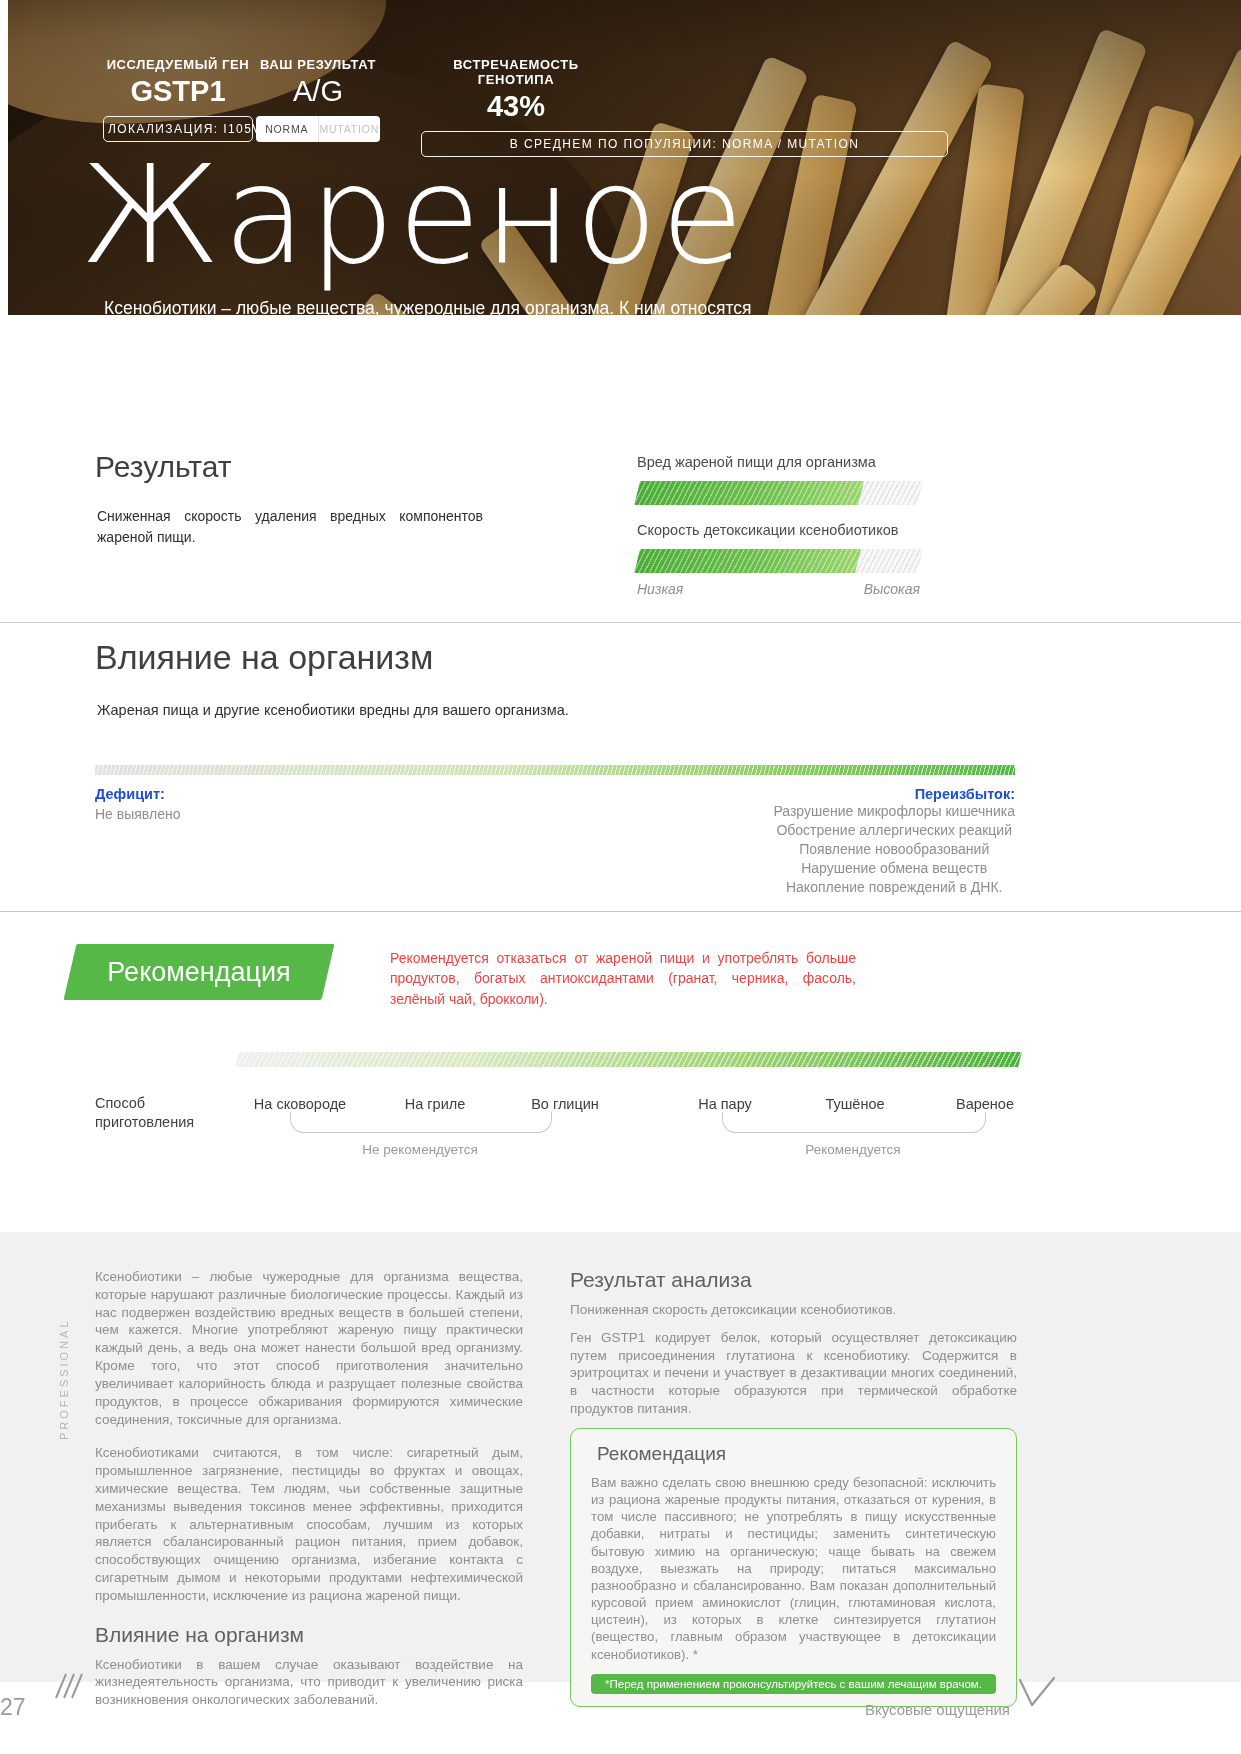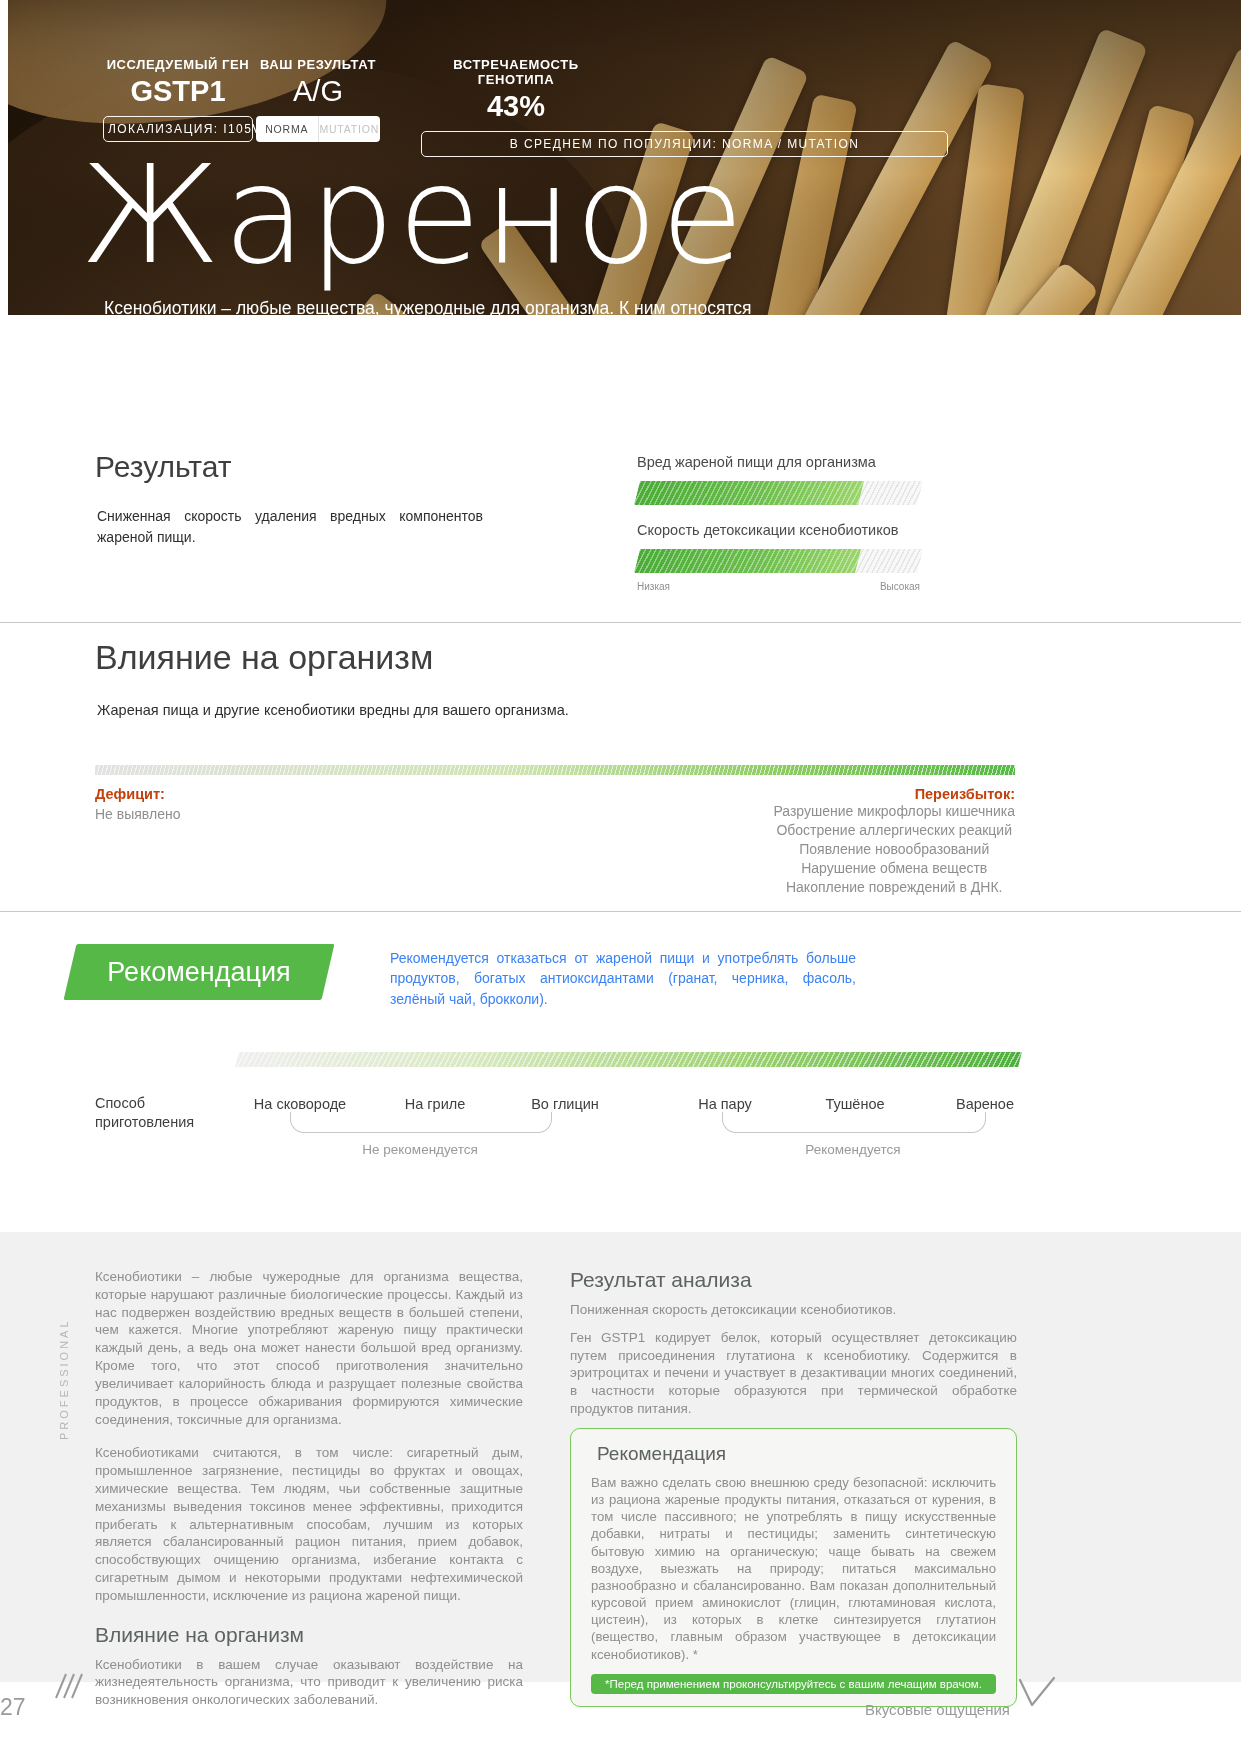--- a/index.html
+++ b/index.html
@@ -44,40 +44,40 @@
   .result-text{position:absolute;left:97px;top:506px;width:386px;margin:0;font-size:14px;
                color:#2f2f2f;line-height:1.5;text-align:justify;}
   .bars{position:absolute;left:637px;top:454px;width:283px;}
   .bar-label{font-size:14.5px;color:#4a4a4a;}
   .bar{height:24px;margin-top:11px;transform:skewX(-14deg);border-radius:2px;overflow:hidden;
        background:repeating-linear-gradient(105deg,#e4e4e4 0 1.5px,#f8f8f8 1.5px 5px);}
   .bar-fill{height:100%;
        background:repeating-linear-gradient(105deg,rgba(255,255,255,.4) 0 1.5px,rgba(255,255,255,0) 1.5px 5px),
                   linear-gradient(90deg,#49ac36 0%,#6cbf4c 55%,#9ad56b 100%);}
   .bar-label.second{margin-top:17px;}
-  .bar-scale{display:flex;justify-content:space-between;margin-top:8px;font-size:10px;color:#8f8f8f;}
+  .bar-scale{display:flex;justify-content:space-between;margin-top:8px;font-size:14px;color:#8f8f8f;font-style:italic;}
   .divider{position:absolute;left:0;width:1241px;height:1px;background:#c8c8c8;}
 
   
   .h-influence{position:absolute;left:95px;top:638px;margin:0;font-size:34px;font-weight:400;color:#3f3f3f;}
   .influence-intro{position:absolute;left:97px;top:702px;margin:0;font-size:14.5px;color:#2f2f2f;}
   .grad-strip{position:absolute;left:95px;top:765px;width:920px;height:10px;
        background:repeating-linear-gradient(105deg,rgba(255,255,255,.65) 0 1px,rgba(255,255,255,0) 1px 4px),
                   linear-gradient(90deg,#e2e2e2 0%,#cfe4b2 45%,#8ccb62 75%,#56b947 100%);}
   .deficit{position:absolute;left:95px;top:786px;}
   .excess{position:absolute;right:226px;top:786px;text-align:right;}
-  .dx-label{font-size:14.5px;font-weight:700;color:#c2410c;}
+  .dx-label{font-size:14.5px;font-weight:700;color:#1d4ed8;}
   .dx-value,.excess-item{font-size:14px;color:#8f8f8f;line-height:19px;text-align:center;}
   .dx-value{margin-top:3px;}
 
   
   .banner{position:absolute;left:70px;top:944px;width:258px;height:56px;background:#56b947;
           transform:skewX(-13deg);border-radius:2px;}
   .banner span{display:block;transform:skewX(13deg);color:#fff;font-size:27px;text-align:center;line-height:56px;}
-  .rec-text{position:absolute;left:390px;top:948px;width:466px;margin:0;font-size:14px;color:#3b82f6;
+  .rec-text{position:absolute;left:390px;top:948px;width:466px;margin:0;font-size:14px;color:#ef4444;
             line-height:1.45;text-align:justify;}
 
   
   .cook-strip{position:absolute;left:237px;top:1052px;width:783px;height:15px;transform:skewX(-14deg);
        background:repeating-linear-gradient(105deg,rgba(255,255,255,.55) 0 1.5px,rgba(255,255,255,0) 1.5px 5px),
                   linear-gradient(90deg,#efefef 0%,#d9e9c2 30%,#9ed273 65%,#4db03c 100%);}
   .cook-label{position:absolute;left:95px;top:1094px;width:140px;font-size:14.5px;color:#3f3f3f;line-height:1.3;}
   .method{position:absolute;top:1096px;transform:translateX(-50%);font-size:14.5px;color:#3f3f3f;white-space:nowrap;}
   .bracket{position:absolute;top:1112px;height:20px;border:1.5px solid #c6c6c6;border-top:none;
            border-radius:0 0 14px 14px;}

